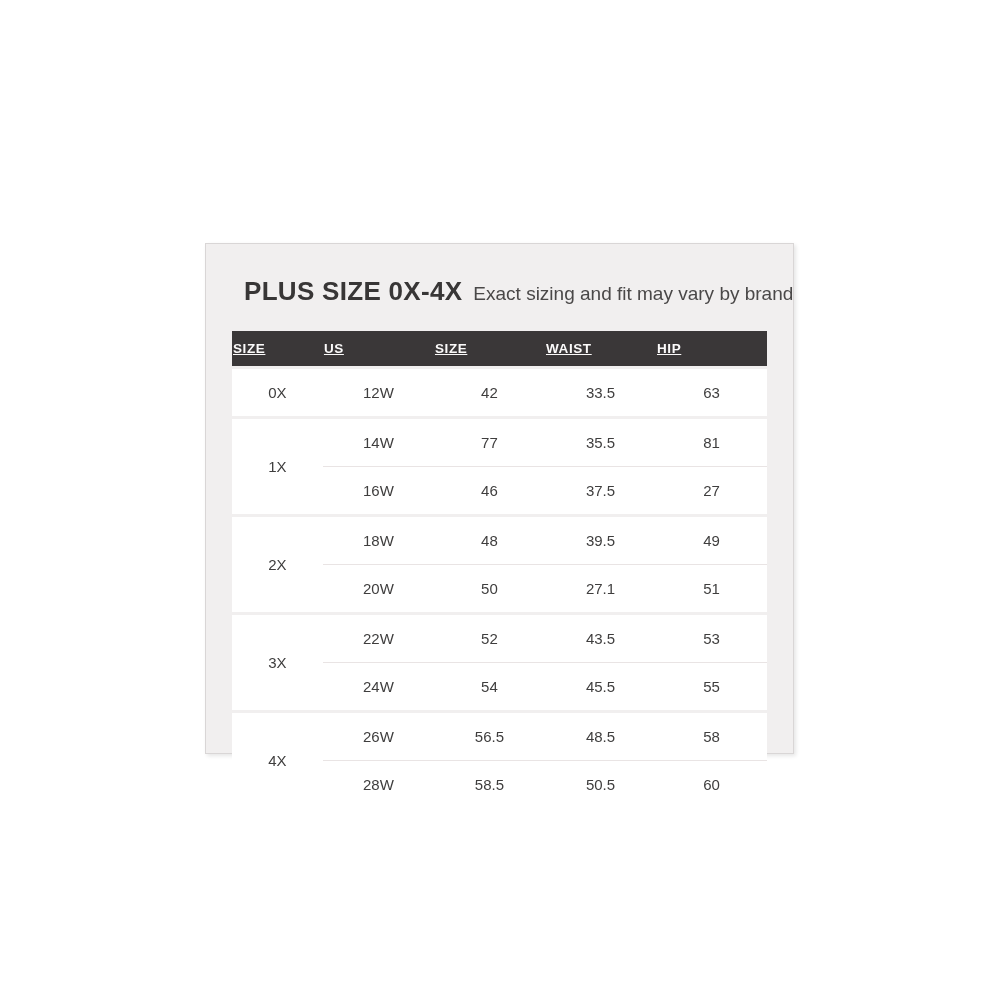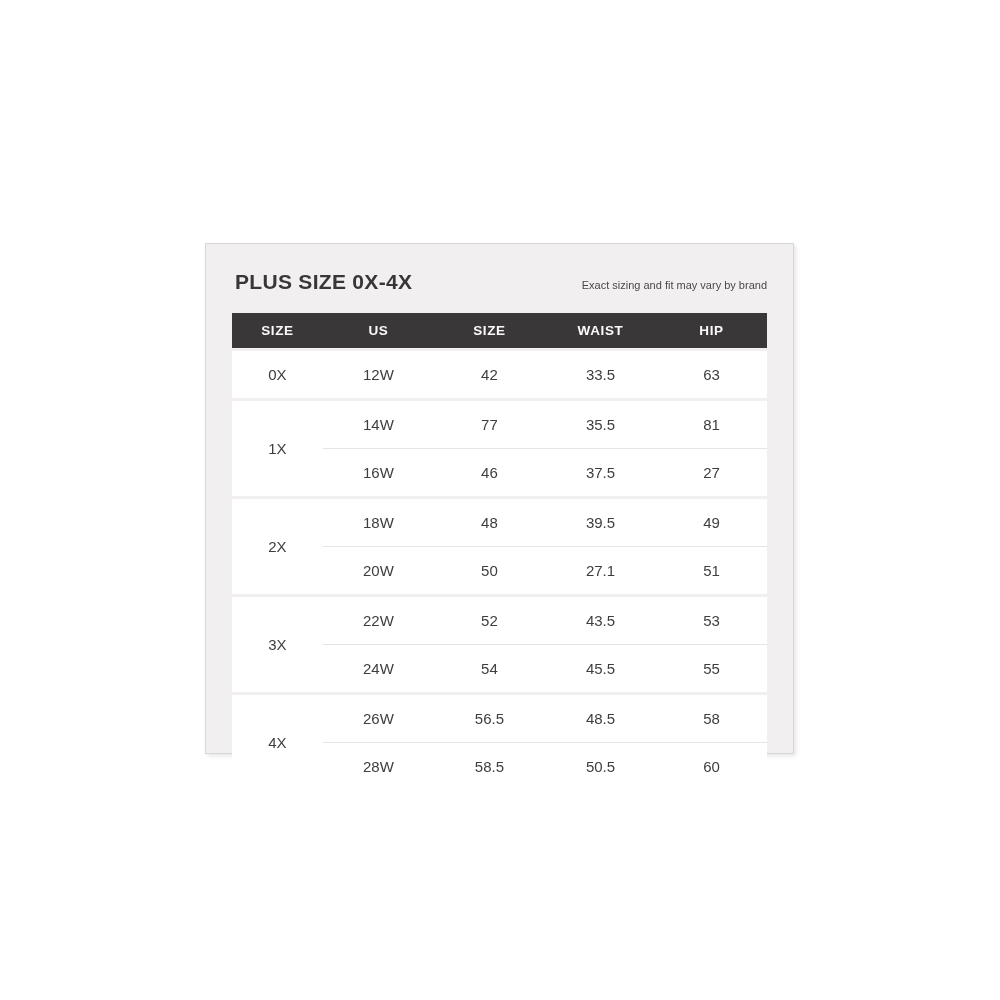--- a/index.html
+++ b/index.html
@@ -28,48 +28,49 @@
     border:1px solid var(--card-border);
     box-shadow:2px 2px 4px rgba(0,0,0,0.10);
   }
   .card-header{
     display:flex;
     justify-content:space-between;
     align-items:baseline;
     margin:23px 26px 16px 27px;
   }
   .card-title{
-    margin:2px;
-    font-size:21px;
+    margin:11px;
+    font-size:26px;
     line-height:26px;
     font-weight:700;
     letter-spacing:0.3px;
     color:var(--title-text);
     white-space:nowrap;
   }
   .card-subtitle{
-    font-size:11px;
+    font-size:19px;
     color:var(--subtitle-text);
     white-space:nowrap;
   }
   table.size-table{
     width:calc(100% - 52px);
     margin:0 26px;
     border-collapse:collapse;
     table-layout:fixed;
   }
   table.size-table col.col-size{width:17%;}
   table.size-table thead th{
     background:var(--header-bg);
     color:var(--header-text);
     height:36px;
     font-size:13.5px;
     font-weight:700;
     letter-spacing:0.6px;
-    text-align:center;
+    text-align:left;
+    text-decoration:underline;
   }
   table.size-table tbody{
     border-top:3px solid var(--card-bg);
   }
   table.size-table tbody tr{
     background:#ffffff;
     height:42px;
   }
   table.size-table td{
     text-align:center;

